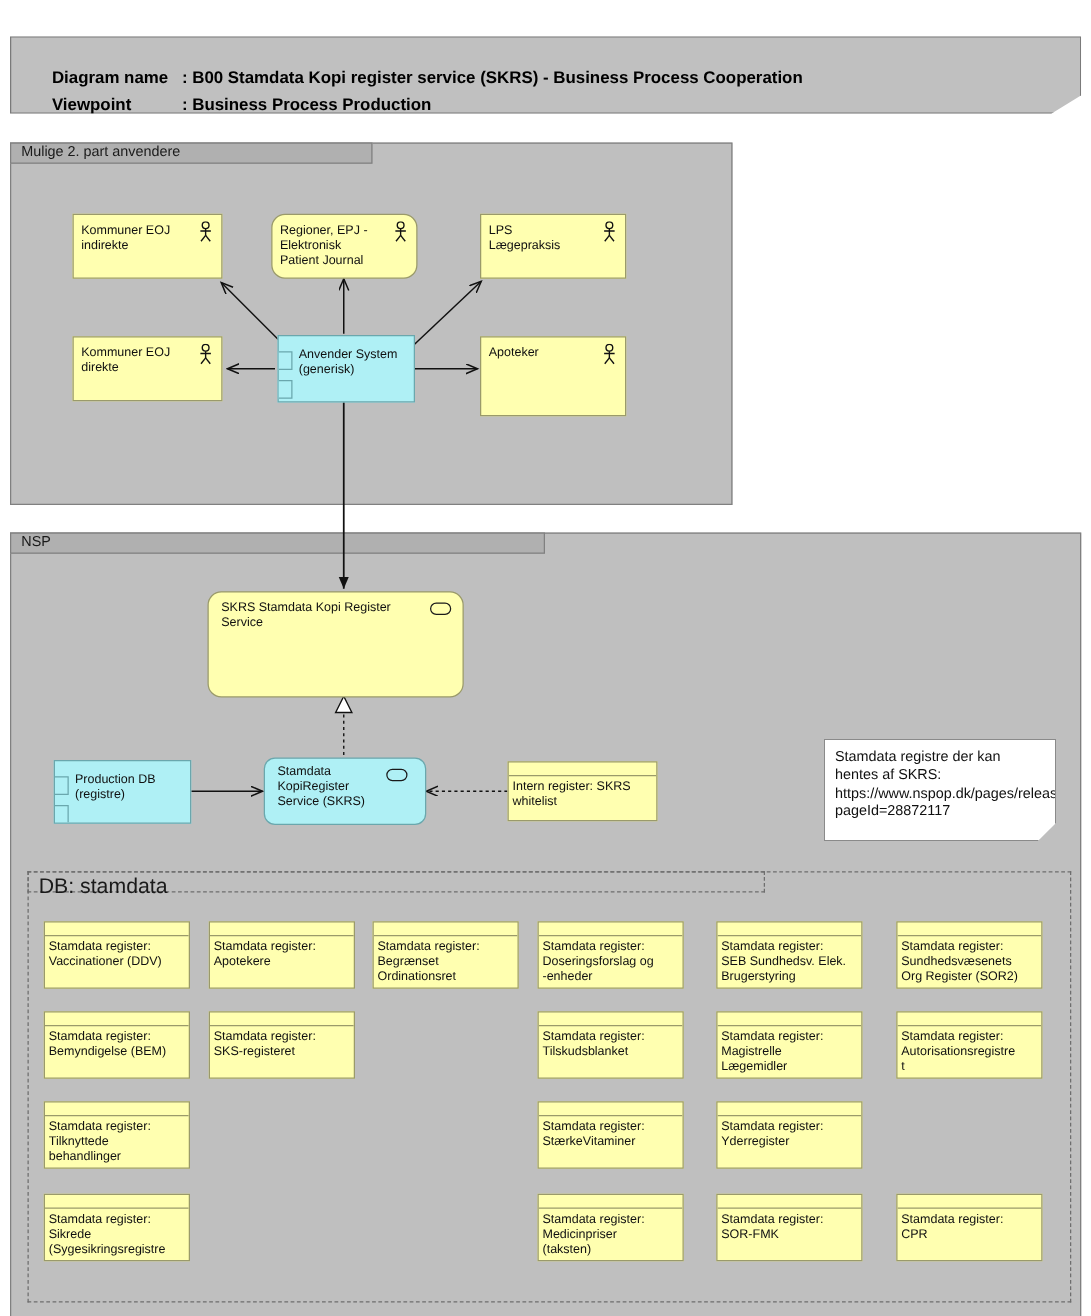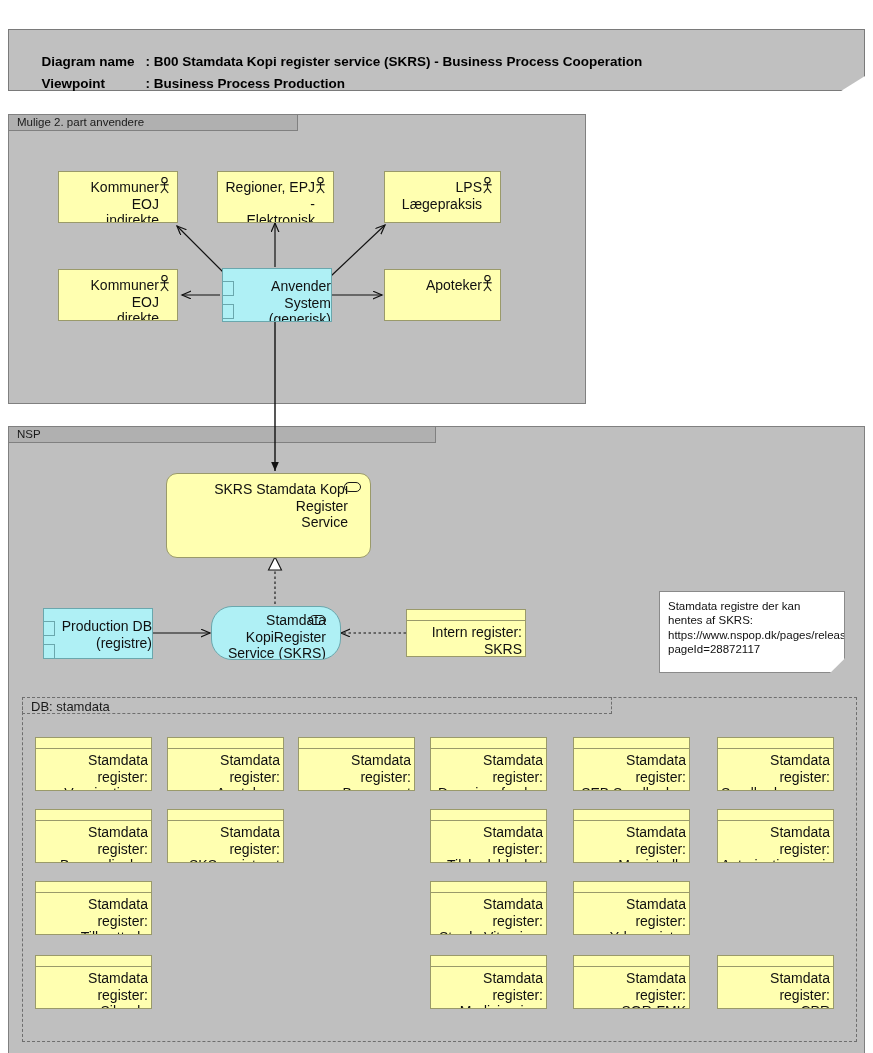--- a/index.html
+++ b/index.html
@@ -77,36 +77,36 @@
     box-sizing: border-box;
     background: transparent;
   }
   .subgroup-tab {
     position: absolute;
     left: -1px;
     top: -1px;
     height: 17px;
     border: 1px dashed #6e6e6e;
     box-sizing: border-box;
-    font-size: 13px;
+    font-size: 17px;
     color: #1a1a1a;
     padding: 1px 0 0 8px;
     white-space: nowrap;
   }
   #subgroup-db { left: 22px; top: 678px; width: 835px; height: 345px; }
   #subgroup-db .subgroup-tab { width: 590px; }
 
   
   .el {
     position: absolute;
     box-sizing: border-box;
-    font-size: 14px;
+    font-size: 10px;
     color: #101010;
     line-height: 1.18;
-    text-align: right;
+    text-align: left;
     overflow: hidden;
   }
   .el-label {
     display: block;
     white-space: pre-line;
   }
 
   
   .actor {
     background: #ffffb0;
@@ -144,21 +144,21 @@
   
   .service {
     background: #ffffb0;
     border: 1px solid #9a9a6a;
     border-radius: 11px;
   }
   .service .el-label { padding: 7px 10px 0 10px; }
   .service-cyan {
     background: #aff0f5;
     border: 1px solid #6aa7ad;
-    border-radius: 21px;
+    border-radius: 9px;
   }
   .svc-icon {
     position: absolute;
     width: 17px;
     height: 10px;
     border: 1.4px solid #1a1a1a;
     border-radius: 6px;
     box-sizing: border-box;
   }
 
@@ -264,21 +264,21 @@
 indirekte</span>
     <svg class="actor-icon" viewBox="0 0 13 17">
       <circle cx="6.5" cy="3.2" r="2.7" fill="none" stroke="#111" stroke-width="1.1"></circle>
       <line x1="6.5" y1="6" x2="6.5" y2="11.5" stroke="#111" stroke-width="1.1"></line>
       <line x1="2.3" y1="7.8" x2="10.7" y2="7.8" stroke="#111" stroke-width="1.1"></line>
       <line x1="6.5" y1="11.3" x2="2.8" y2="16" stroke="#111" stroke-width="1.1"></line>
       <line x1="6.5" y1="11.3" x2="10.2" y2="16" stroke="#111" stroke-width="1.1"></line>
     </svg>
   </div>
 
-  <div class="el actor" style="left:217px; top:152px; width:117px; height:52px;">
+  <div class="el actor" style="left:217px; top:152px; width:117px; height:52px;border-radius:11px;">
     <span class="el-label">Regioner, EPJ -
 Elektronisk
 Patient Journal</span>
     <svg class="actor-icon" viewBox="0 0 13 17">
       <circle cx="6.5" cy="3.2" r="2.7" fill="none" stroke="#111" stroke-width="1.1"></circle>
       <line x1="6.5" y1="6" x2="6.5" y2="11.5" stroke="#111" stroke-width="1.1"></line>
       <line x1="2.3" y1="7.8" x2="10.7" y2="7.8" stroke="#111" stroke-width="1.1"></line>
       <line x1="6.5" y1="11.3" x2="2.8" y2="16" stroke="#111" stroke-width="1.1"></line>
       <line x1="6.5" y1="11.3" x2="10.2" y2="16" stroke="#111" stroke-width="1.1"></line>
     </svg>
@@ -301,21 +301,21 @@
 direkte</span>
     <svg class="actor-icon" viewBox="0 0 13 17">
       <circle cx="6.5" cy="3.2" r="2.7" fill="none" stroke="#111" stroke-width="1.1"></circle>
       <line x1="6.5" y1="6" x2="6.5" y2="11.5" stroke="#111" stroke-width="1.1"></line>
       <line x1="2.3" y1="7.8" x2="10.7" y2="7.8" stroke="#111" stroke-width="1.1"></line>
       <line x1="6.5" y1="11.3" x2="2.8" y2="16" stroke="#111" stroke-width="1.1"></line>
       <line x1="6.5" y1="11.3" x2="10.2" y2="16" stroke="#111" stroke-width="1.1"></line>
     </svg>
   </div>
 
-  <div class="el actor" style="left:384px; top:250px; width:117px; height:52px;">
+  <div class="el actor" style="left:384px; top:250px; width:117px; height:64px;">
     <span class="el-label">Apoteker</span>
     <svg class="actor-icon" viewBox="0 0 13 17">
       <circle cx="6.5" cy="3.2" r="2.7" fill="none" stroke="#111" stroke-width="1.1"></circle>
       <line x1="6.5" y1="6" x2="6.5" y2="11.5" stroke="#111" stroke-width="1.1"></line>
       <line x1="2.3" y1="7.8" x2="10.7" y2="7.8" stroke="#111" stroke-width="1.1"></line>
       <line x1="6.5" y1="11.3" x2="2.8" y2="16" stroke="#111" stroke-width="1.1"></line>
       <line x1="6.5" y1="11.3" x2="10.2" y2="16" stroke="#111" stroke-width="1.1"></line>
     </svg>
   </div>
 

